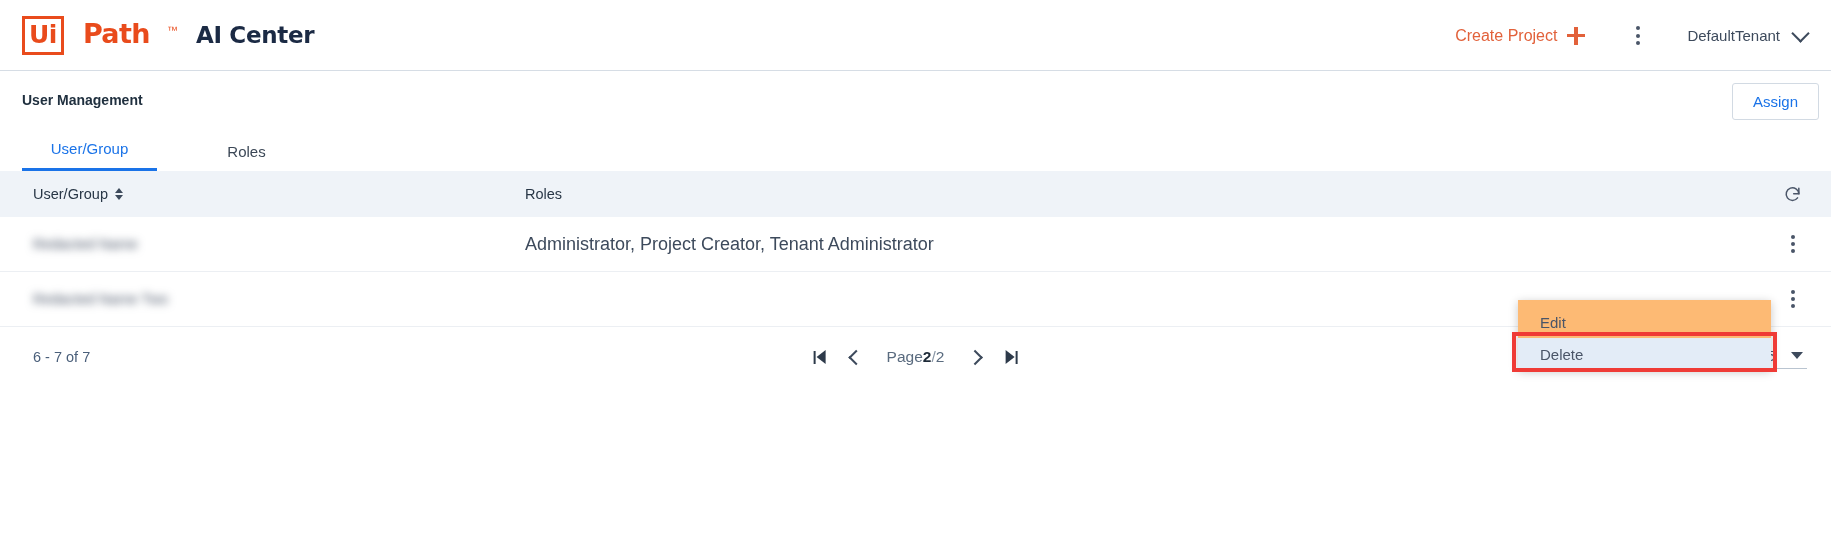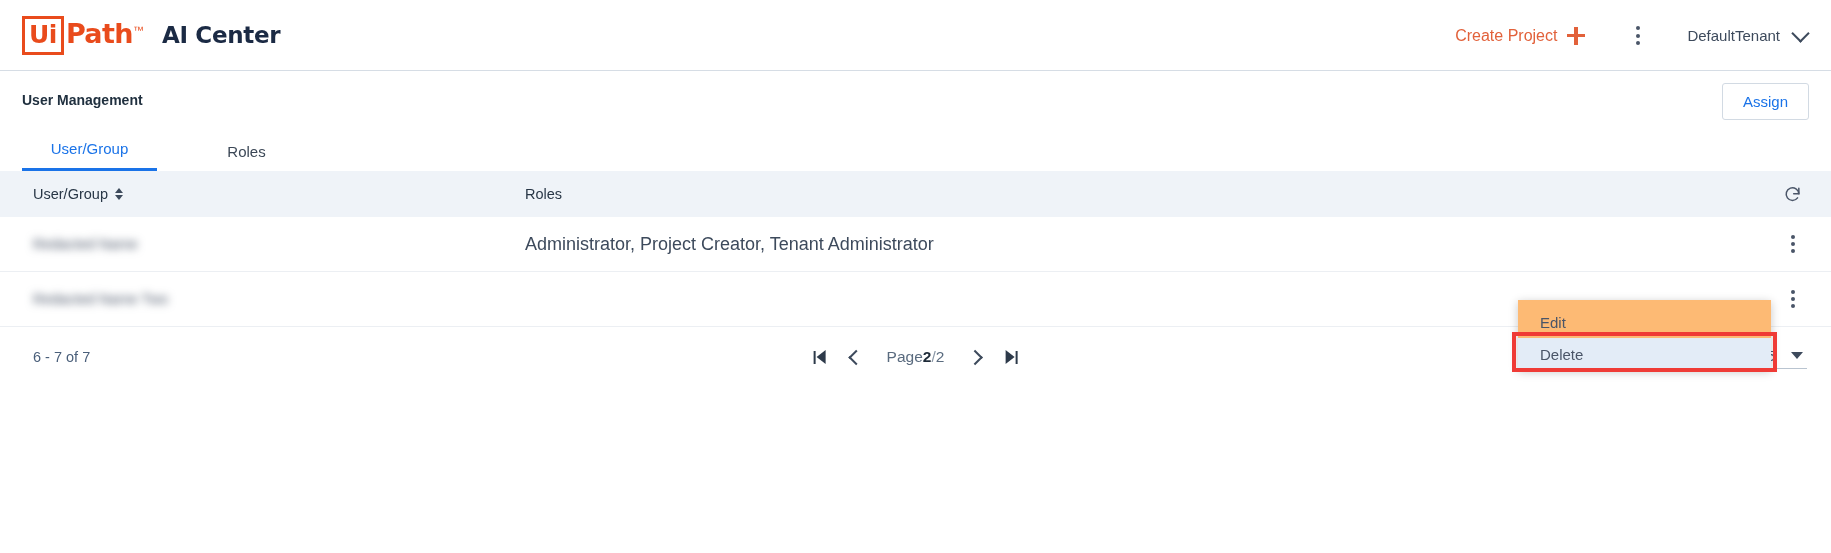--- a/index.html
+++ b/index.html
@@ -19,21 +19,21 @@
     border-bottom: 1px solid #d6dde5;
     display: flex;
     align-items: center;
   }
   .brand {
     display: flex;
     align-items: center;
     margin-left: 22px;
     gap: 9px;
   }
-  .logo-wrap { display: flex; align-items: baseline; }
+  .logo-wrap { display: flex; align-items: baseline; gap: 17px; }
   .logo-ui {
     border: 3px solid #e94b1c;
     color: #e94b1c;
     font-size: 25px;
     font-weight: bold;
     line-height: 1;
     padding: 3px 4px 5px 4px;
     letter-spacing: -0.5px;
     font-family: "DejaVu Sans", sans-serif;
   }
@@ -135,21 +135,21 @@
     align-items: center;
   }
   .page-title {
     margin-left: 22px;
     font-size: 14px;
     font-weight: bold;
     color: #20303f;
   }
   .assign-btn {
     position: absolute;
-    right: 22px;
+    right: 12px;
     top: 12px;
     padding: 9px 20px;
     border: 1px solid #d2dae3;
     border-radius: 3px;
     background: #ffffff;
     color: #1a73e8;
     font-size: 15px;
     font-family: "Liberation Sans", sans-serif;
     cursor: pointer;
   }

